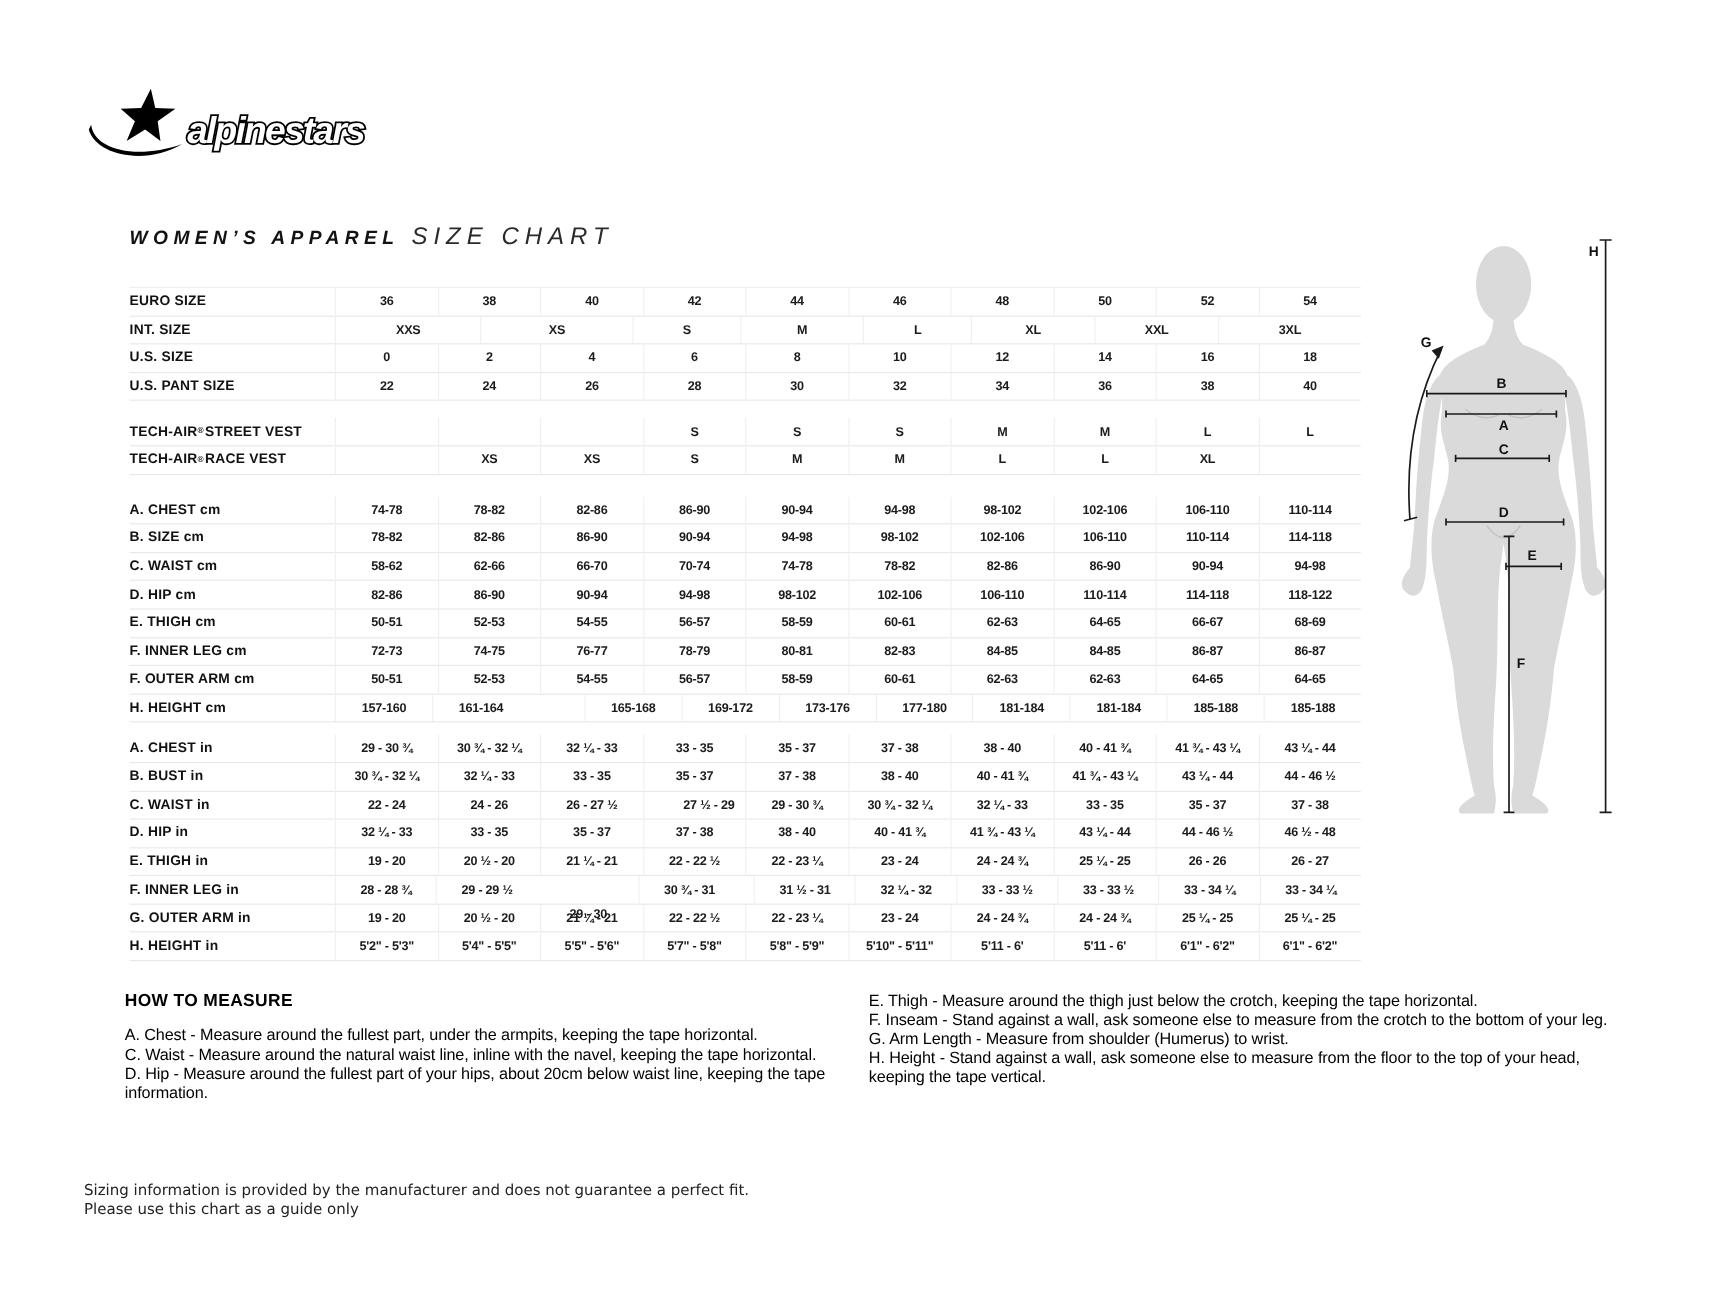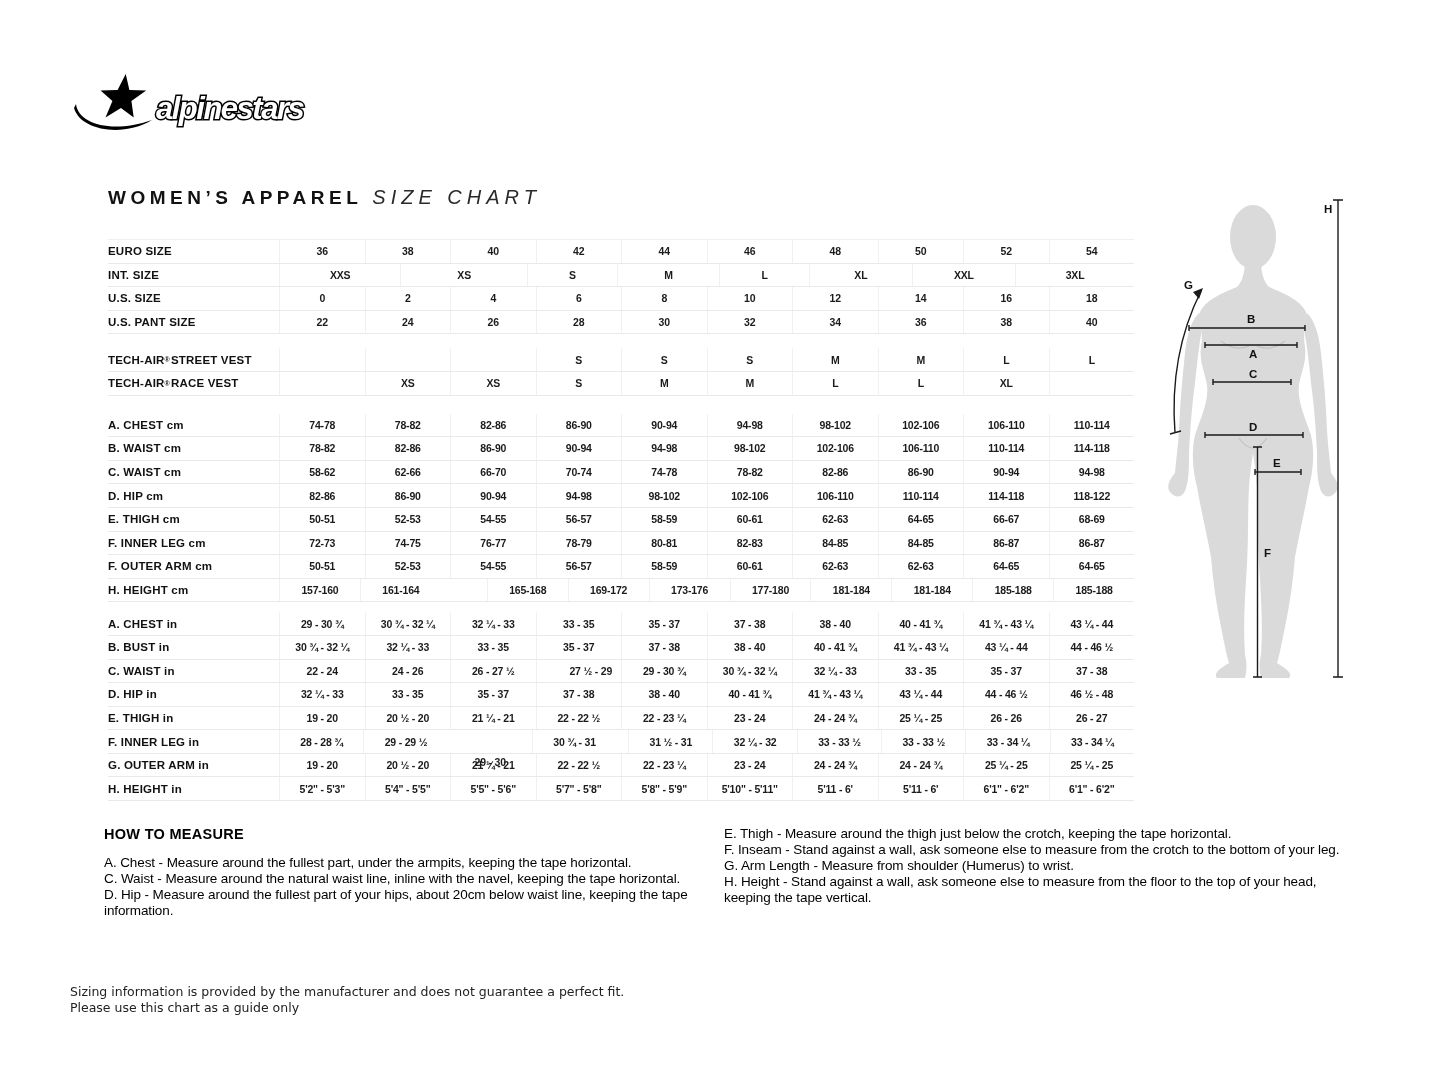--- a/index.html
+++ b/index.html
@@ -5,21 +5,21 @@
   html,body{margin:0;padding:0;background:#fff;}
   body{width:1445px;height:1084px;position:relative;overflow:hidden;
        font-family:"Liberation Sans",sans-serif;color:#151515;}
   .abs{position:absolute;}
 
   
   #logo{left:70px;top:72px;width:260px;height:66px;}
 
   
   #title{left:108px;top:186px;white-space:nowrap;}
-  #title .main{font-size:19px;font-weight:700;letter-spacing:4.5px;color:#121212;}
+  #title .main{font-size:16px;font-weight:700;font-style:italic;letter-spacing:4.5px;color:#121212;}
   #title .sub{font-size:20px;font-weight:400;font-style:italic;letter-spacing:5px;color:#2a2a2a;margin-left:10px;}
 
   
   #size-table{left:108px;top:239px;width:1026px;}
   .t-row{display:flex;align-items:stretch;height:22.6px;border-bottom:1px solid #e9e9e9;gap:26px;}
   .t-row:first-child{border-top:1px solid #efefef;}
   .t-label{width:145px;display:flex;align-items:center;font-weight:700;font-size:11.5px;letter-spacing:.2px;color:#111;}
   .t-label sup{font-size:7px;margin:0 1px 0 0;line-height:1;}
   .t-cells{flex:1;display:flex;height:100%;}
   .t-cell{display:flex;align-items:center;justify-content:center;text-align:center;
@@ -155,21 +155,21 @@
         <div class="t-cell" style="width: 10%;">86-90</div>
         <div class="t-cell" style="width: 10%;">90-94</div>
         <div class="t-cell" style="width: 10%;">94-98</div>
         <div class="t-cell" style="width: 10%;">98-102</div>
         <div class="t-cell" style="width: 10%;">102-106</div>
         <div class="t-cell" style="width: 10%;">106-110</div>
         <div class="t-cell" style="width: 10%;">110-114</div>
       </div>
     </div>
     <div class="t-row">
-      <div class="t-label">B. WAIST cm</div>
+      <div class="t-label">B. SIZE cm</div>
       <div class="t-cells">
         <div class="t-cell" style="width: 10%;">78-82</div>
         <div class="t-cell" style="width: 10%;">82-86</div>
         <div class="t-cell" style="width: 10%;">86-90</div>
         <div class="t-cell" style="width: 10%;">90-94</div>
         <div class="t-cell" style="width: 10%;">94-98</div>
         <div class="t-cell" style="width: 10%;">98-102</div>
         <div class="t-cell" style="width: 10%;">102-106</div>
         <div class="t-cell" style="width: 10%;">106-110</div>
         <div class="t-cell" style="width: 10%;">110-114</div>

